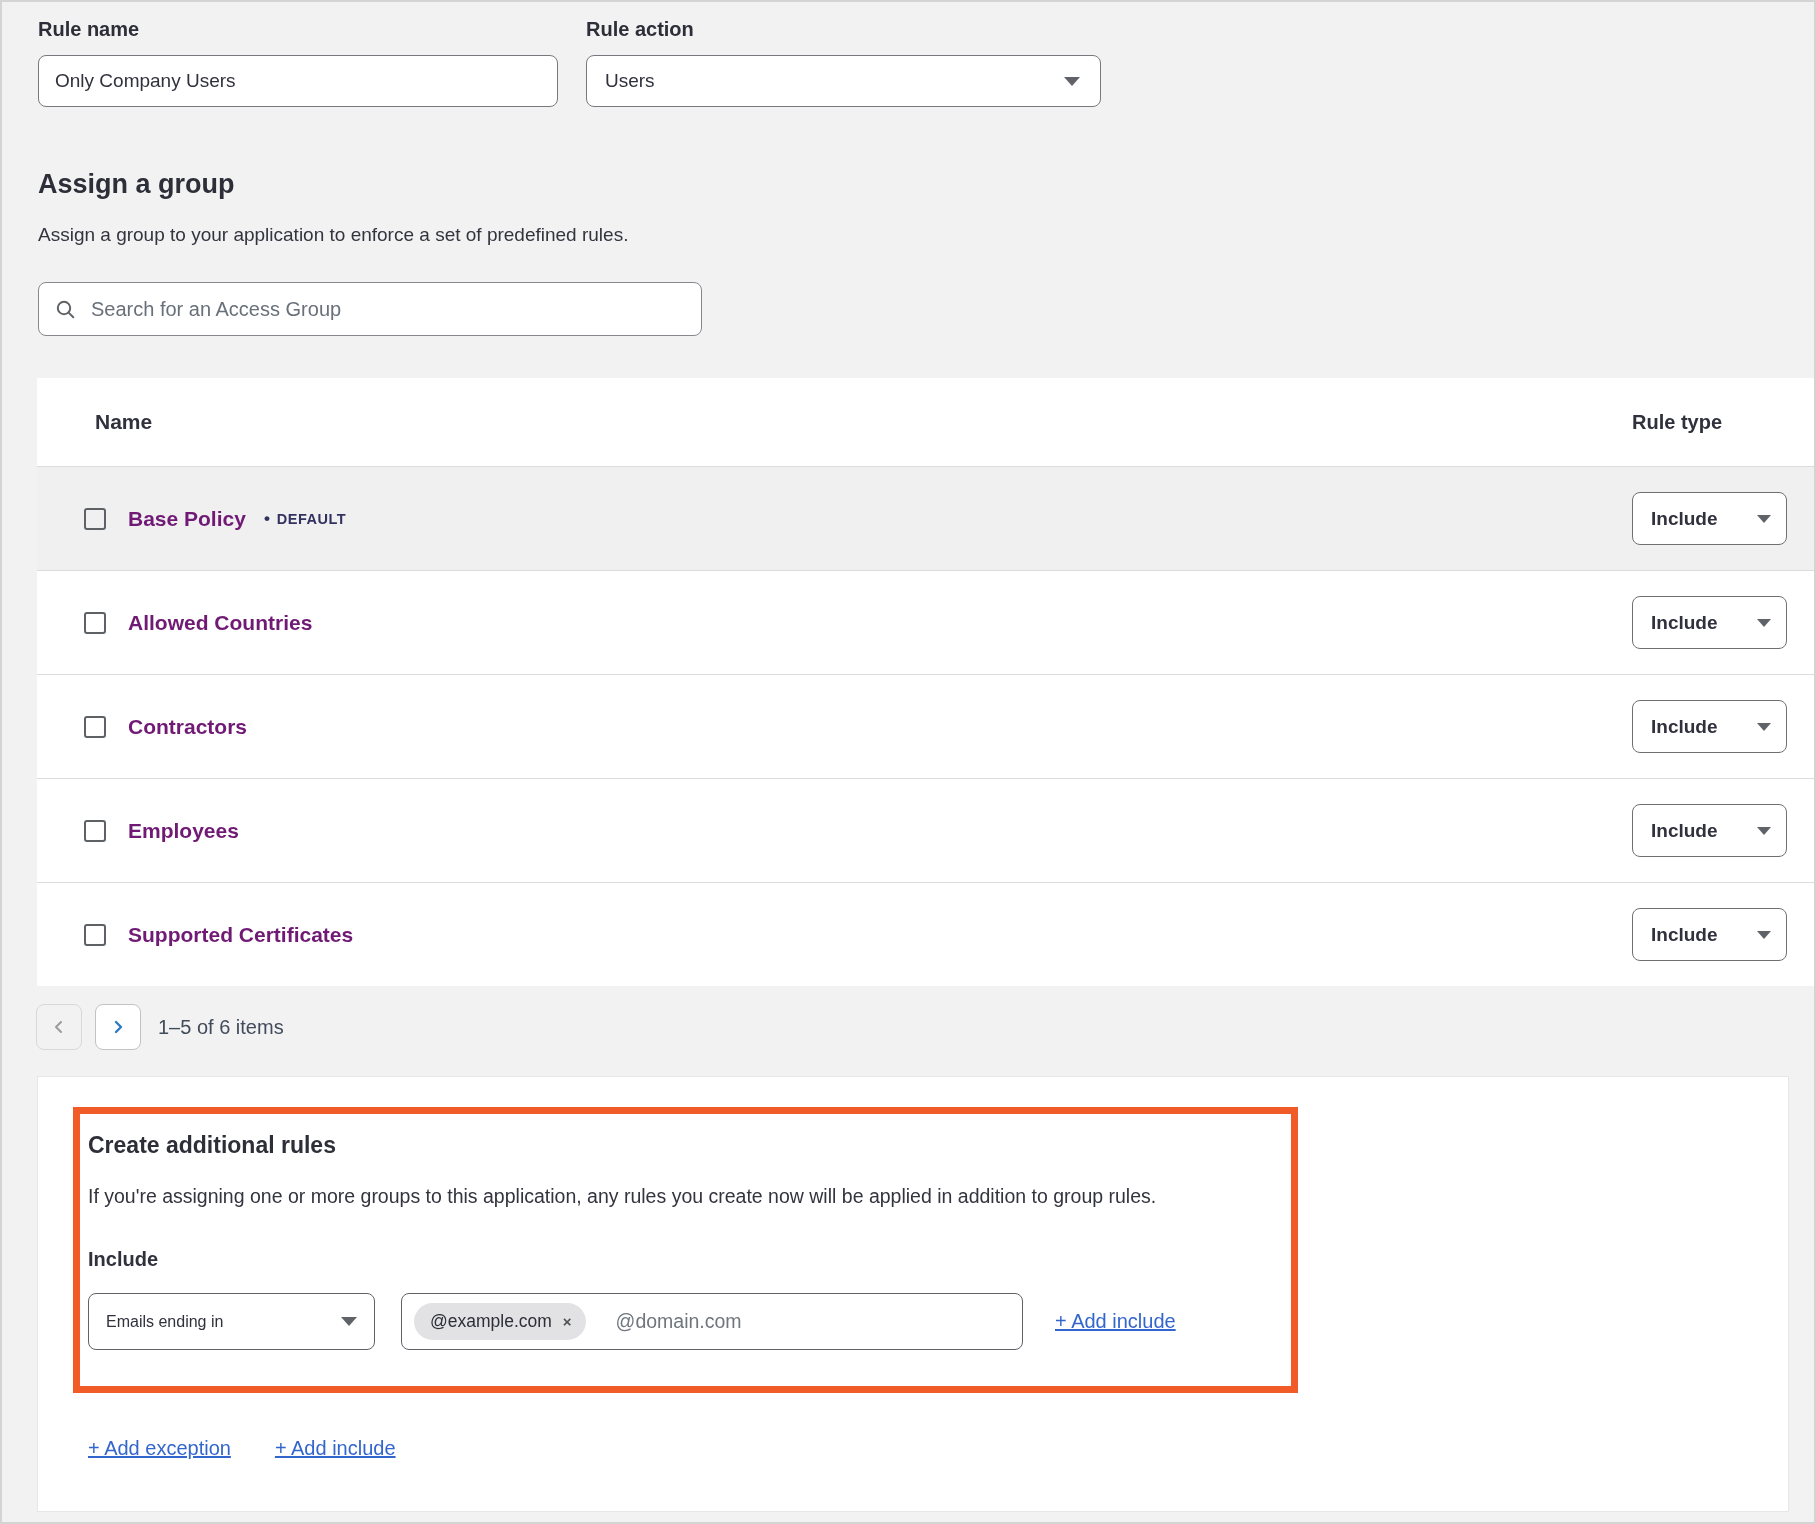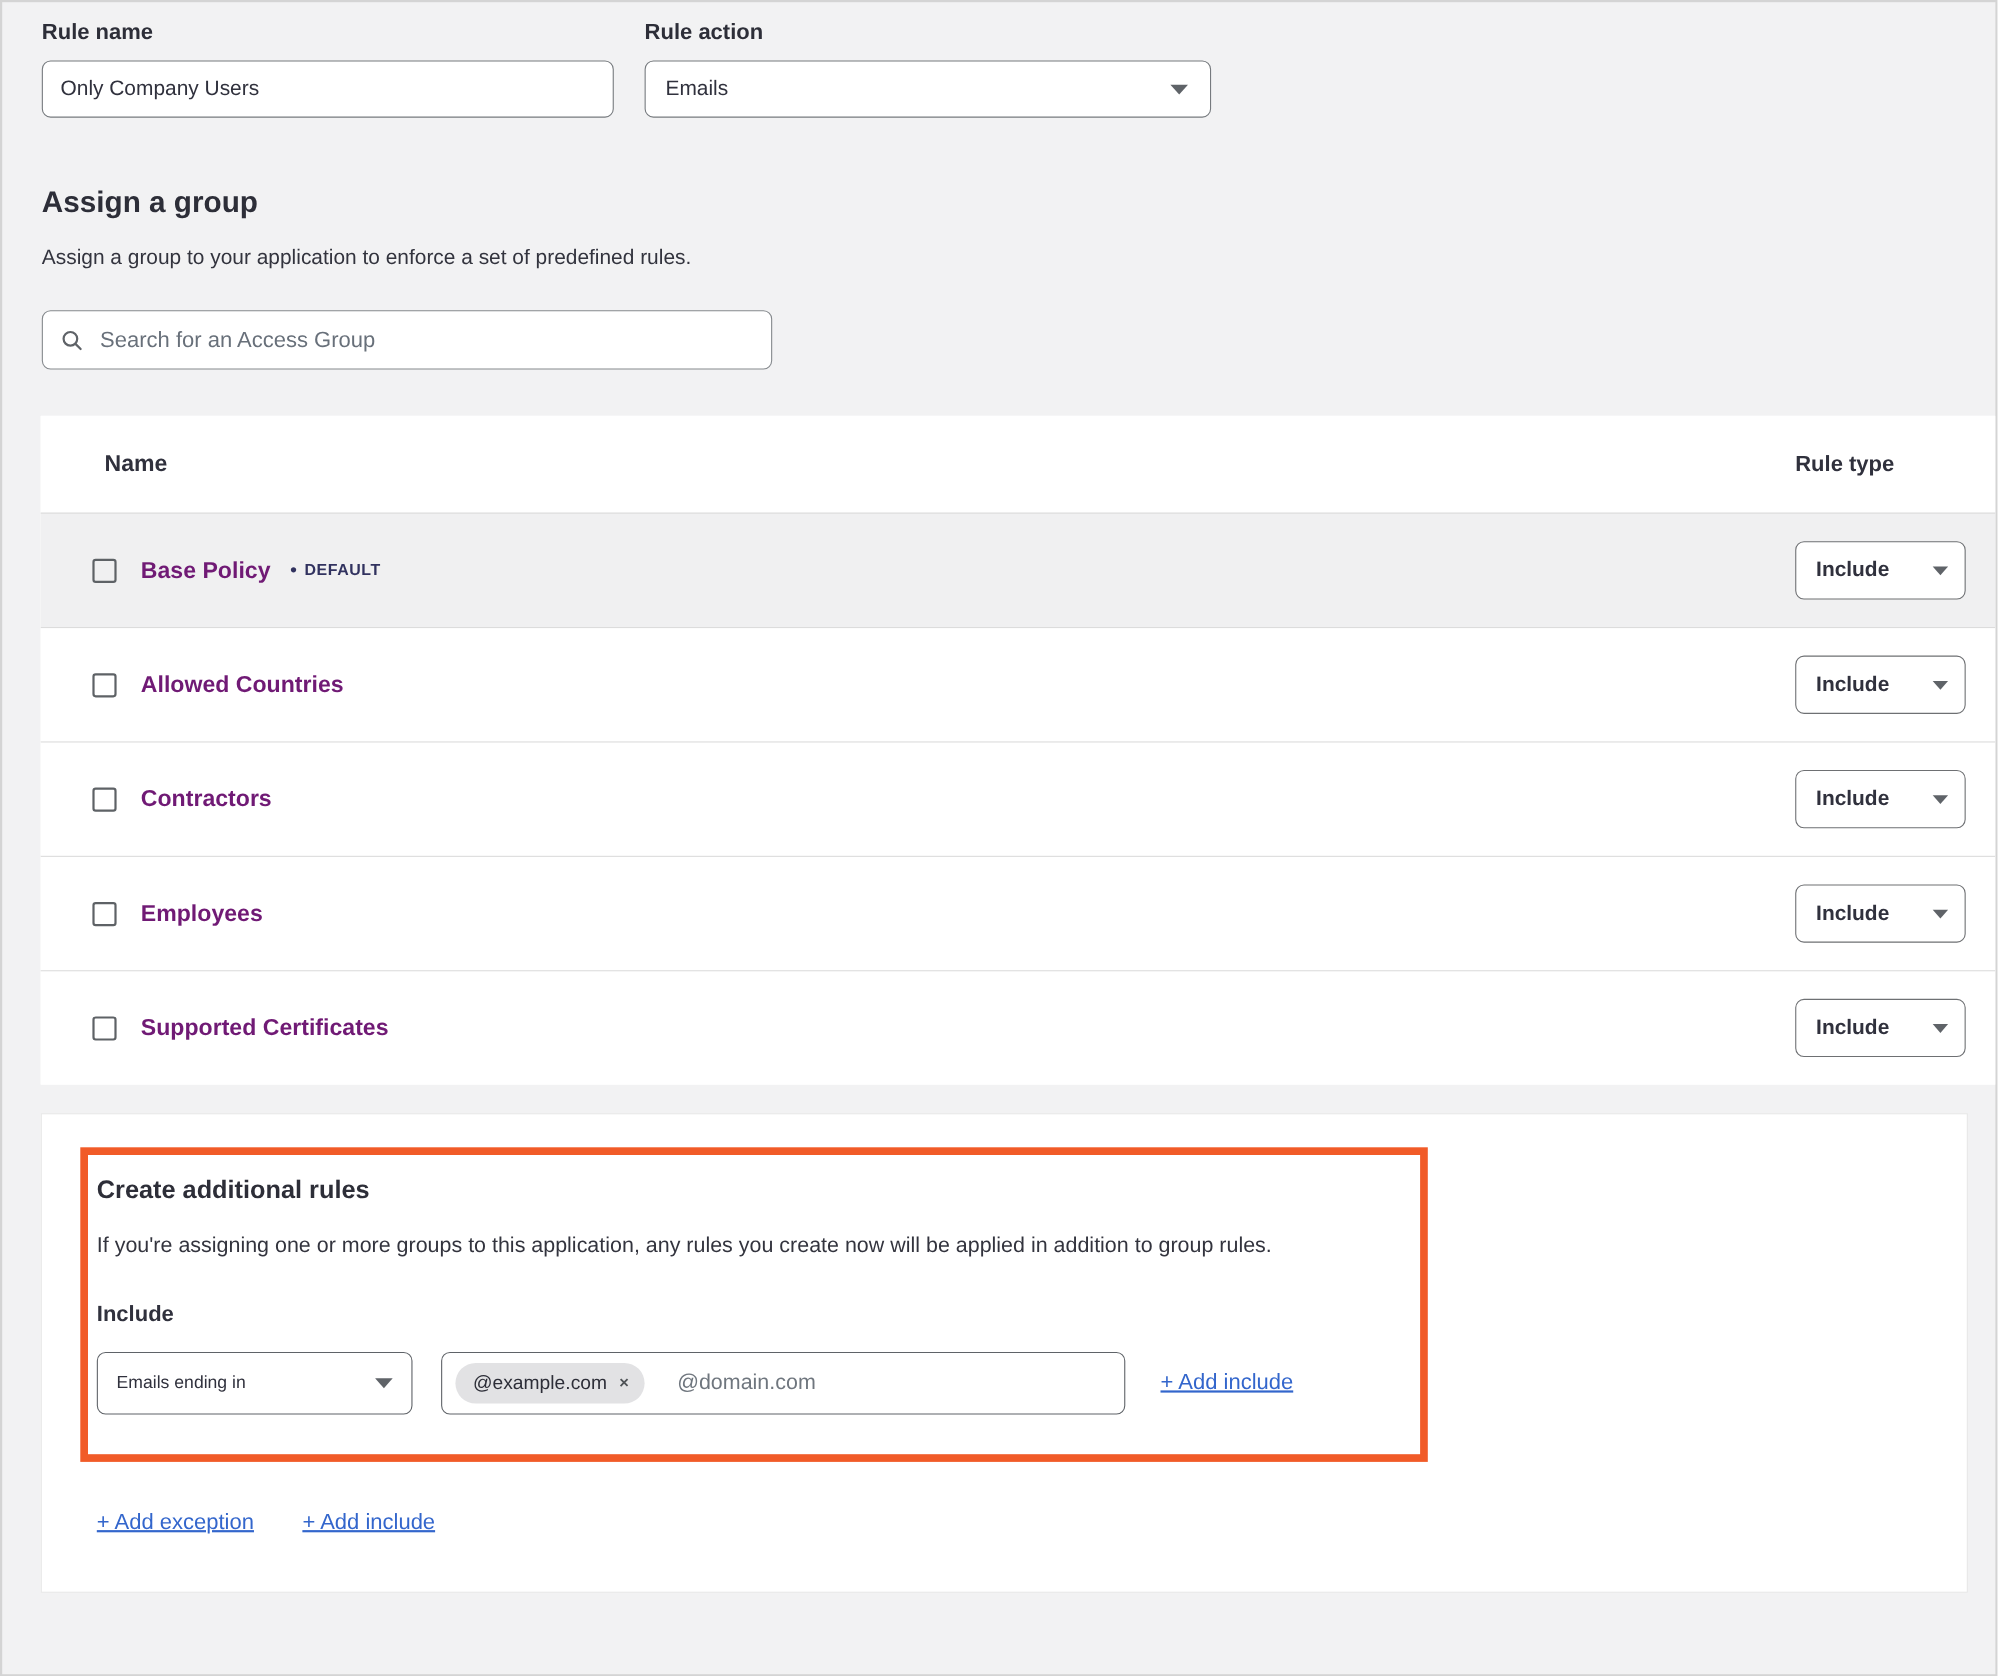--- a/index.html
+++ b/index.html
@@ -101,21 +101,21 @@
 <div class="page">
 
   <div class="top-fields">
     <div class="field">
       <span class="field-label">Rule name</span>
       <input class="text-input" type="text" value="Only Company Users" style="">
     </div>
     <div class="field">
       <span class="field-label">Rule action</span>
       <div class="select-box">
-        <span>Emails</span>
+        <span>Users</span>
         <span class="caret"></span>
       </div>
     </div>
   </div>
 
   <div class="section-heading">Assign a group</div>
   <div class="section-desc">Assign a group to your application to enforce a set of predefined rules.</div>
 
   <div class="search-box">
     <svg width="21" height="21" viewBox="0 0 21 21">
@@ -194,20 +194,33 @@
       </div>
       <div class="col-ruletype">
         <div class="mini-select">
           <span>Include</span>
           <span class="caret"></span>
         </div>
       </div>
     </div>
   </div>
 
+  <div class="pagination">
+    <div class="page-btn prev">
+      <svg width="16" height="16" viewBox="0 0 16 16">
+        <polyline points="10,3 5,8 10,13" fill="none" stroke="#9b9b9b" stroke-width="2" stroke-linecap="round" stroke-linejoin="round"></polyline>
+      </svg>
+    </div>
+    <div class="page-btn next">
+      <svg width="16" height="16" viewBox="0 0 16 16">
+        <polyline points="6,3 11,8 6,13" fill="none" stroke="#2E7CC0" stroke-width="2.4" stroke-linecap="round" stroke-linejoin="round"></polyline>
+      </svg>
+    </div>
+    <span class="page-info">1–5 of 6 items</span>
+  </div>
 
   <div class="bottom-card">
 
     <div class="highlight">
       <div class="hl-heading">Create additional rules</div>
       <div class="hl-desc">If you're assigning one or more groups to this application, any rules you create now will be applied in addition to group rules.</div>
       <div class="hl-include">Include</div>
 
       <div class="hl-controls">
         <div class="cond-select">

